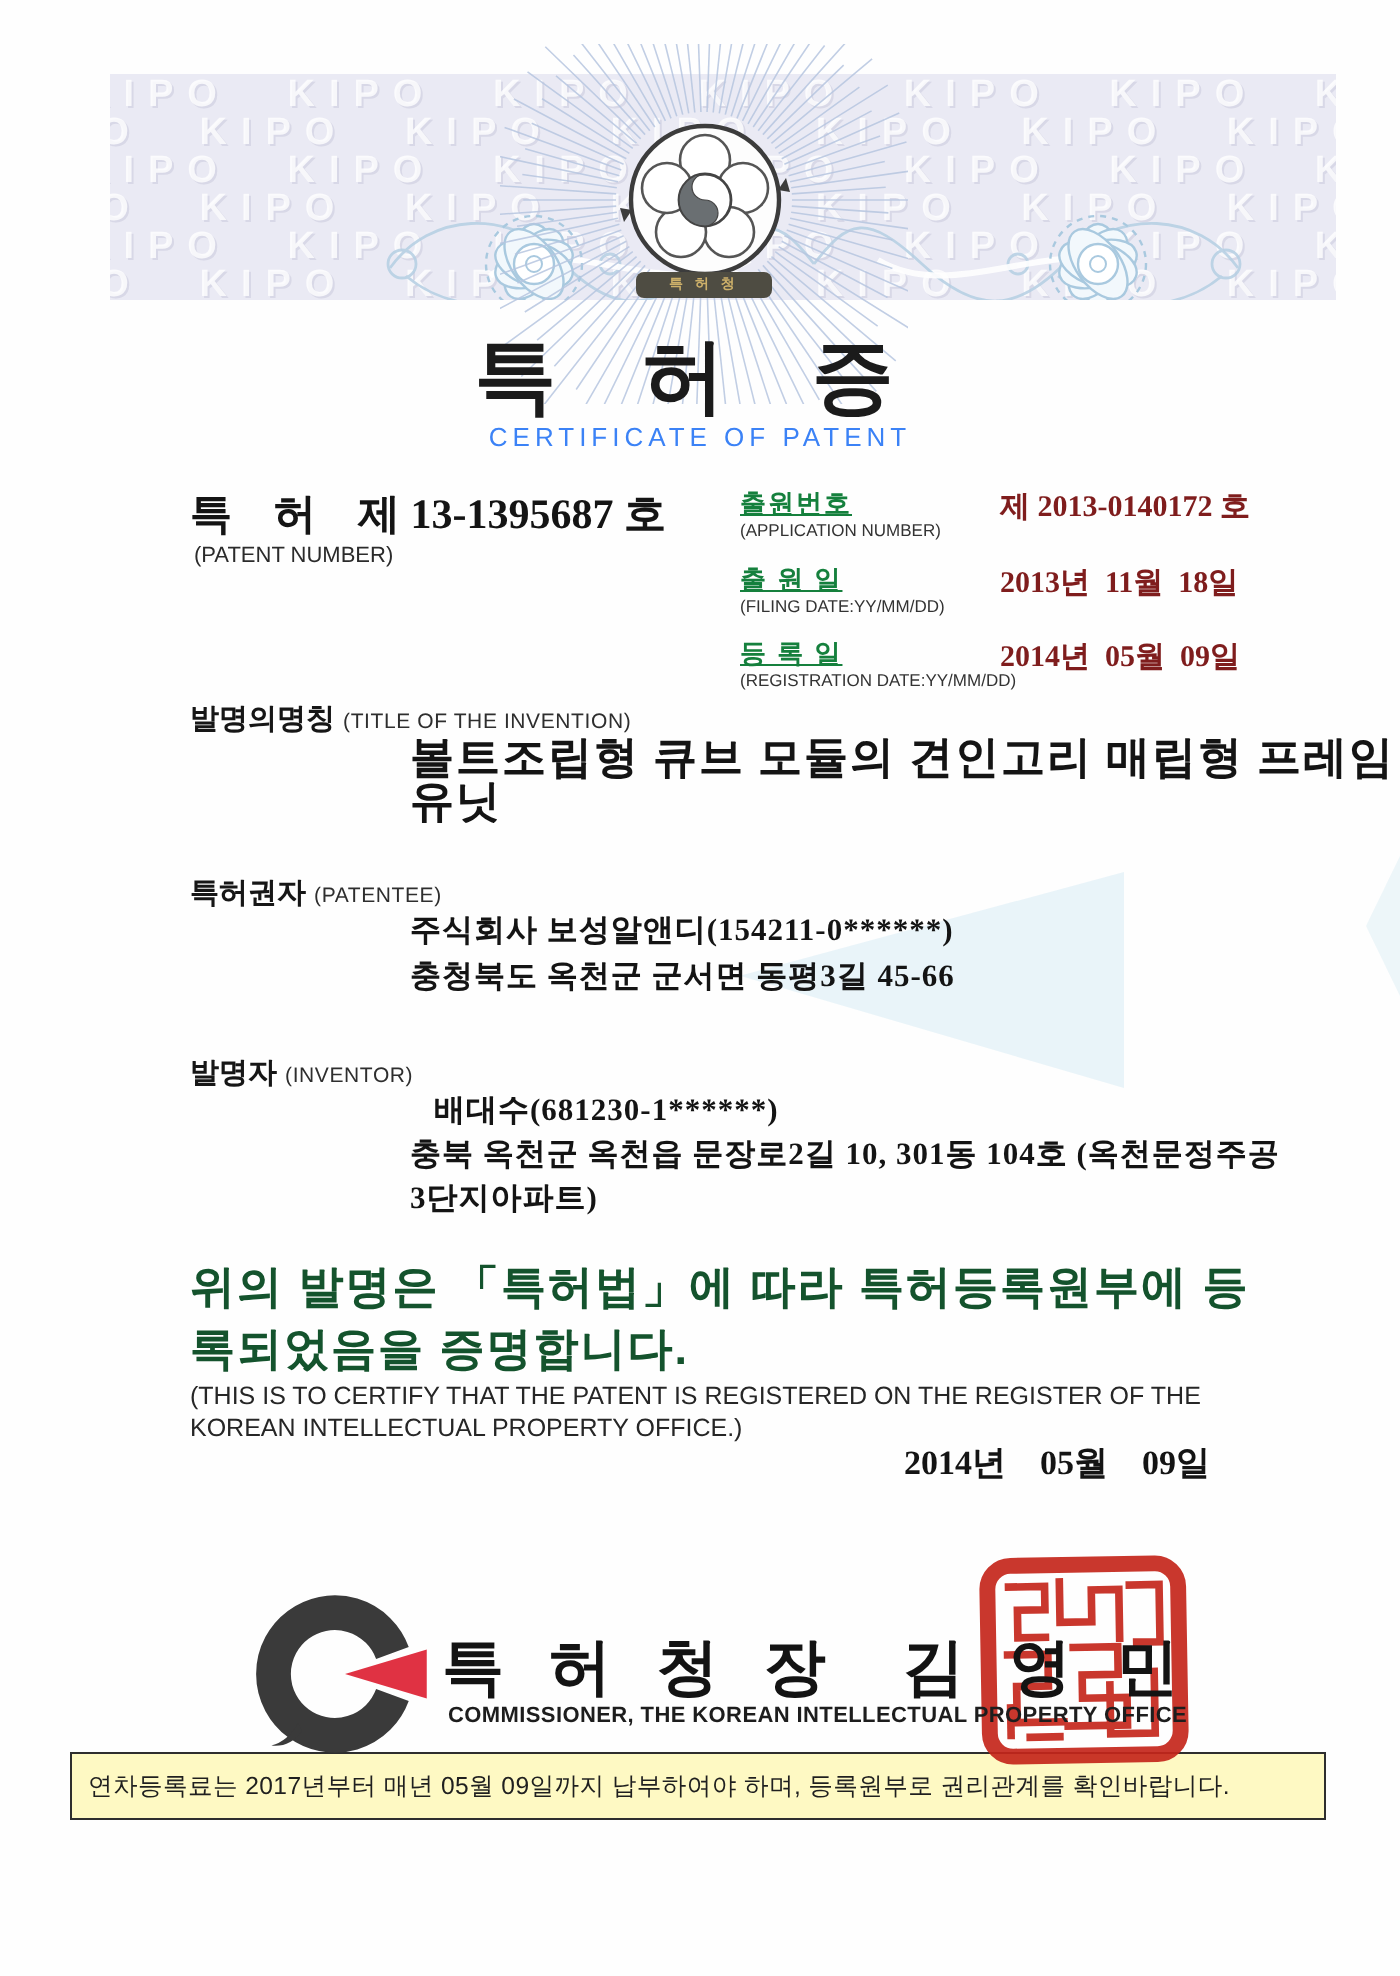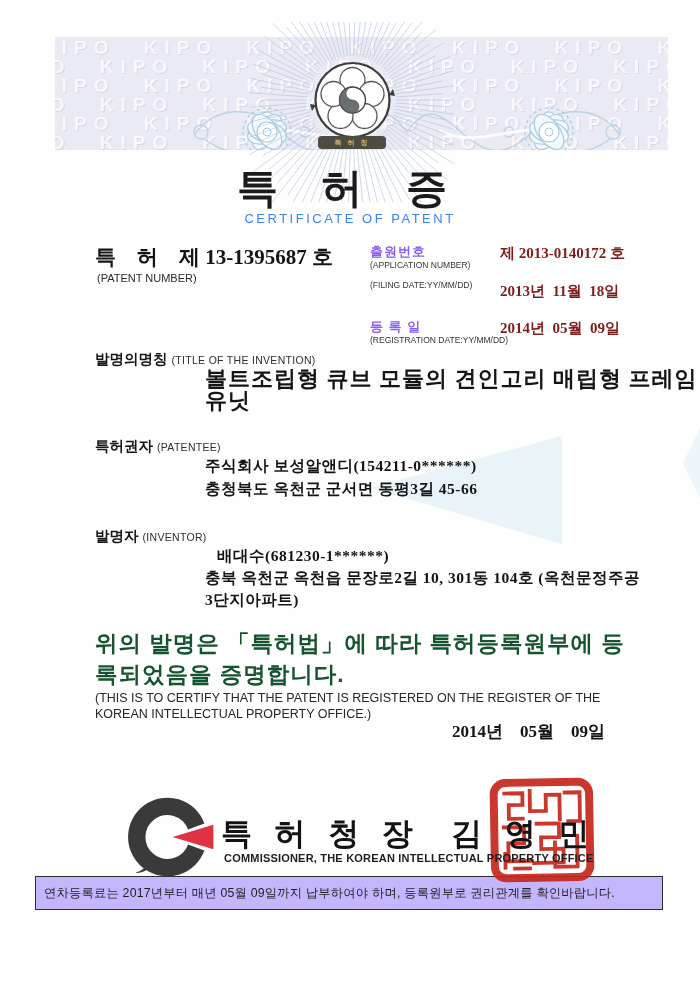--- a/index.html
+++ b/index.html
@@ -32,21 +32,21 @@
               font-size:41px; font-weight:bold; letter-spacing:16px; color:#1b1b1b; }
   .title-en { position:absolute; left:0; top:211px; width:100%; text-align:center; z-index:5;
               font-size:13px; letter-spacing:2.5px; color:#3b82f6; font-weight:500; }
 
   
   .serifed { font-family:"Liberation Serif","DejaVu Serif",serif; }
   .patent-no { position:absolute; left:95px; top:243px; font-size:21px; font-weight:bold;
                color:#141414; }
   .patent-no-en { position:absolute; left:97px; top:272px; font-size:11px; color:#2b2b2b; }
   .info-row { position:absolute; left:370px; width:310px; }
-  .info-row .lk { font-size:13px; font-weight:bold; letter-spacing:1px; color:#8b5cf6; }
+  .info-row .lk { font-size:13px; font-weight:bold; letter-spacing:1px; color:#15803d;text-decoration:underline; }
   .info-row .le { font-size:8.5px; color:#333; margin-top:-1px; }
   .info-val { position:absolute; left:130px; top:1px; font-size:15px; color:#7f1d1d; font-weight:600; }
   .row1 { top:243px; } .row2 { top:281px; } .row3 { top:318px; }
 
   
   .sec-label { position:absolute; left:95px; font-size:14.5px; font-weight:bold; color:#161616; }
   .sec-label .en { font-size:10.5px; font-weight:normal; color:#2e2e2e; letter-spacing:.3px; }
   .sec-line { position:absolute; left:205px; font-size:15.5px; font-weight:600; color:#141414;
               letter-spacing:.5px; line-height:22px; }
   .wrapbox { width:435px; }
@@ -70,21 +70,21 @@
   .kipo-logo { position:absolute; left:120px; top:791px; z-index:2; }
   .comm-kr { position:absolute; left:221px; top:813px; z-index:6; font-size:31px; font-weight:bold;
              letter-spacing:7px; color:#131313; }
   .comm-en { position:absolute; left:224px; top:852px; z-index:6; font-size:11px; font-weight:700;
              letter-spacing:.2px; color:#1d1d1d; }
   .seal { position:absolute; left:487px; top:777px; z-index:5; transform:rotate(-1deg); }
 
   
   .notice-box { position:absolute; left:35px; top:876px; width:628px; height:27px;
                 border:1.3px solid #2e2e2e; display:flex; align-items:center;
-                padding:16px 8px; background:#c4b5fd; }
+                padding:16px 8px; background:#fef9c3; }
   .notice-box span { font-size:12.3px; color:#1f1f1f; letter-spacing:.2px; }
 </style>
 </head>
 <body>
 
 <div class="page">
 
   <div class="band">
     <div class="kipo-rows" id="kipo-rows">
         <div class="kipo-row" style="margin-left: -14px;">KIPO KIPO KIPO KIPO KIPO KIPO KIPO KIPO KIPO KIPO KIPO KIPO </div>
@@ -257,20 +257,21 @@
 
   <div class="patent-no pre serifed">특    허    제 13-1395687 호</div>
   <div class="patent-no-en">(PATENT NUMBER)</div>
 
   <div class="info-row row1">
     <div class="lk">출원번호</div>
     <div class="le">(APPLICATION NUMBER)</div>
     <div class="info-val pre serifed">제 2013-0140172 호</div>
   </div>
   <div class="info-row row2">
+    <div class="lk">출 원 일</div>
     <div class="le">(FILING DATE:YY/MM/DD)</div>
     <div class="info-val pre serifed">2013년  11월  18일</div>
   </div>
   <div class="info-row row3">
     <div class="lk">등 록 일</div>
     <div class="le">(REGISTRATION DATE:YY/MM/DD)</div>
     <div class="info-val pre serifed">2014년  05월  09일</div>
   </div>
 
   <div class="wedge"></div>

